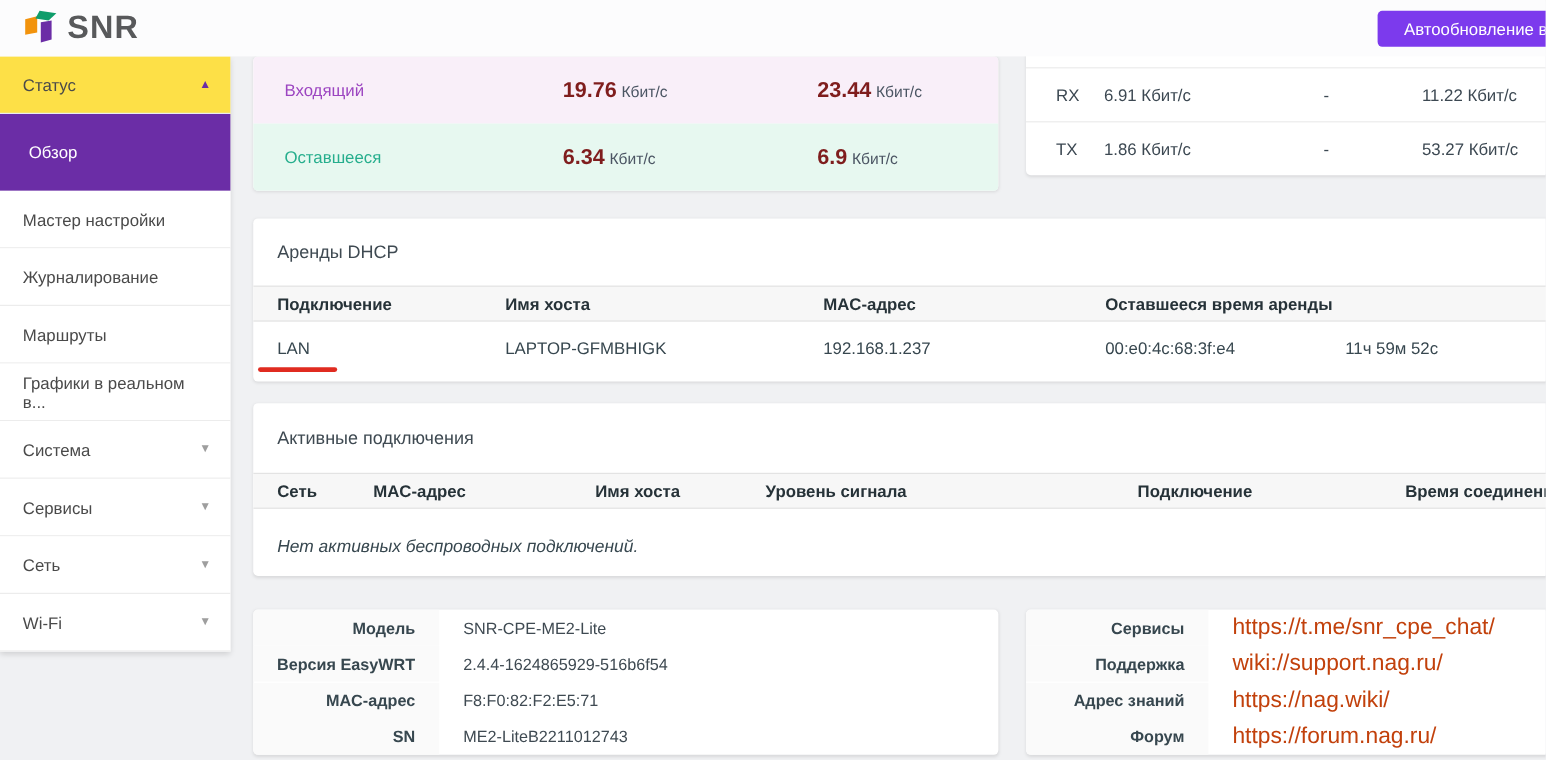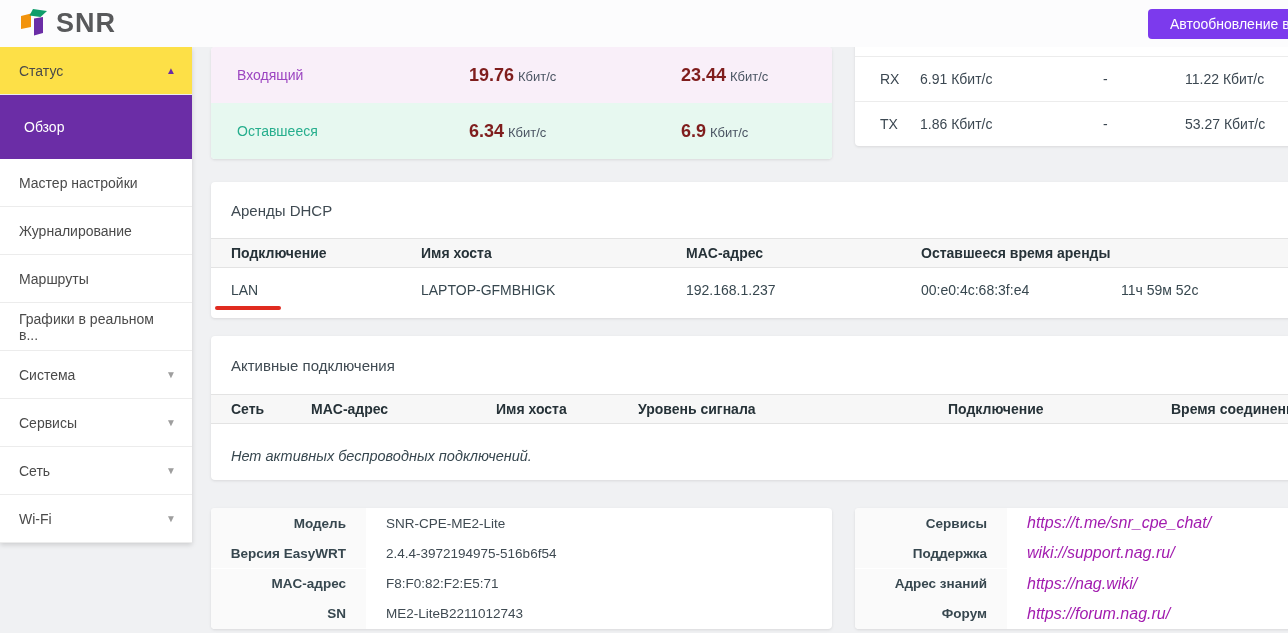--- a/index.html
+++ b/index.html
@@ -56,21 +56,21 @@
   
   .red-underline { position:absolute; left:215px; top:306px; width:66px; height:4px;
     background:#e02b20; border-radius:2px; z-index:6; }
   
   .info-card { display:grid; grid-template-columns:155px 1fr; }
   .device-card { left:211px; top:508px; width:621px; height:121px; }
   .links-card { left:855px; top:508px; width:560px; height:121px; grid-template-columns:152px 1fr; }
   .info-label { background:#fafafa; height:30px; display:flex; align-items:center; justify-content:flex-end;
     padding-right:20px; font-weight:600; color:#37474f; font-size:13.5px;text-align:center; }
   .info-value { height:30px; display:flex; align-items:center; padding-left:20px; color:#3f4a52; font-size:13.5px; }
-  .info-value a { color:#a21caf; text-decoration:none; font-size:16px;font-style:italic; }
+  .info-value a { color:#c2410c; text-decoration:none; font-size:19px; }
   
   .logo-icon { width:30px; height:32px; }
 </style>
 </head>
 <body>
 
 <div class="topbar">
   <div class="logo">
     <svg class="logo-icon" viewBox="0 0 30 30">
       <polygon points="1,8 11,5.5 11,19 1,21" fill="#f2930d"></polygon>
@@ -179,21 +179,21 @@
     <span>Подключение</span>
     <span>Время соединения</span>
   </div>
   <div class="empty-row">Нет активных беспроводных подключений.</div>
 </div>
 
 <div class="card info-card device-card">
   <div class="info-label">Модель</div>
   <div class="info-value">SNR-CPE-ME2-Lite</div>
   <div class="info-label">Версия EasyWRT</div>
-  <div class="info-value">2.4.4-3972194975-516b6f54</div>
+  <div class="info-value">2.4.4-1624865929-516b6f54</div>
   <div class="info-label">MAC-адрес</div>
   <div class="info-value">F8:F0:82:F2:E5:71</div>
   <div class="info-label">SN</div>
   <div class="info-value">ME2-LiteB2211012743</div>
 </div>
 
 <div class="card info-card links-card">
   <div class="info-label">Сервисы</div>
   <div class="info-value">
       <a href="#">https://t.me/snr_cpe_chat/</a>

